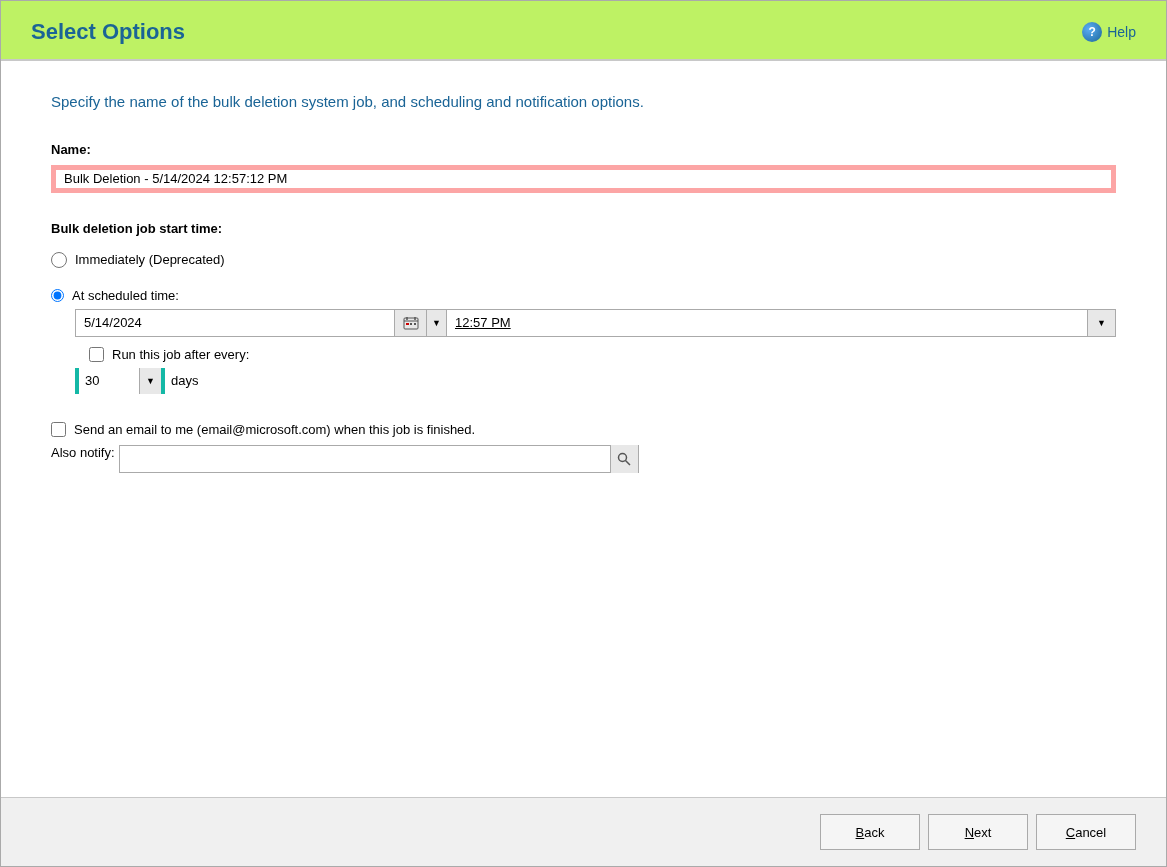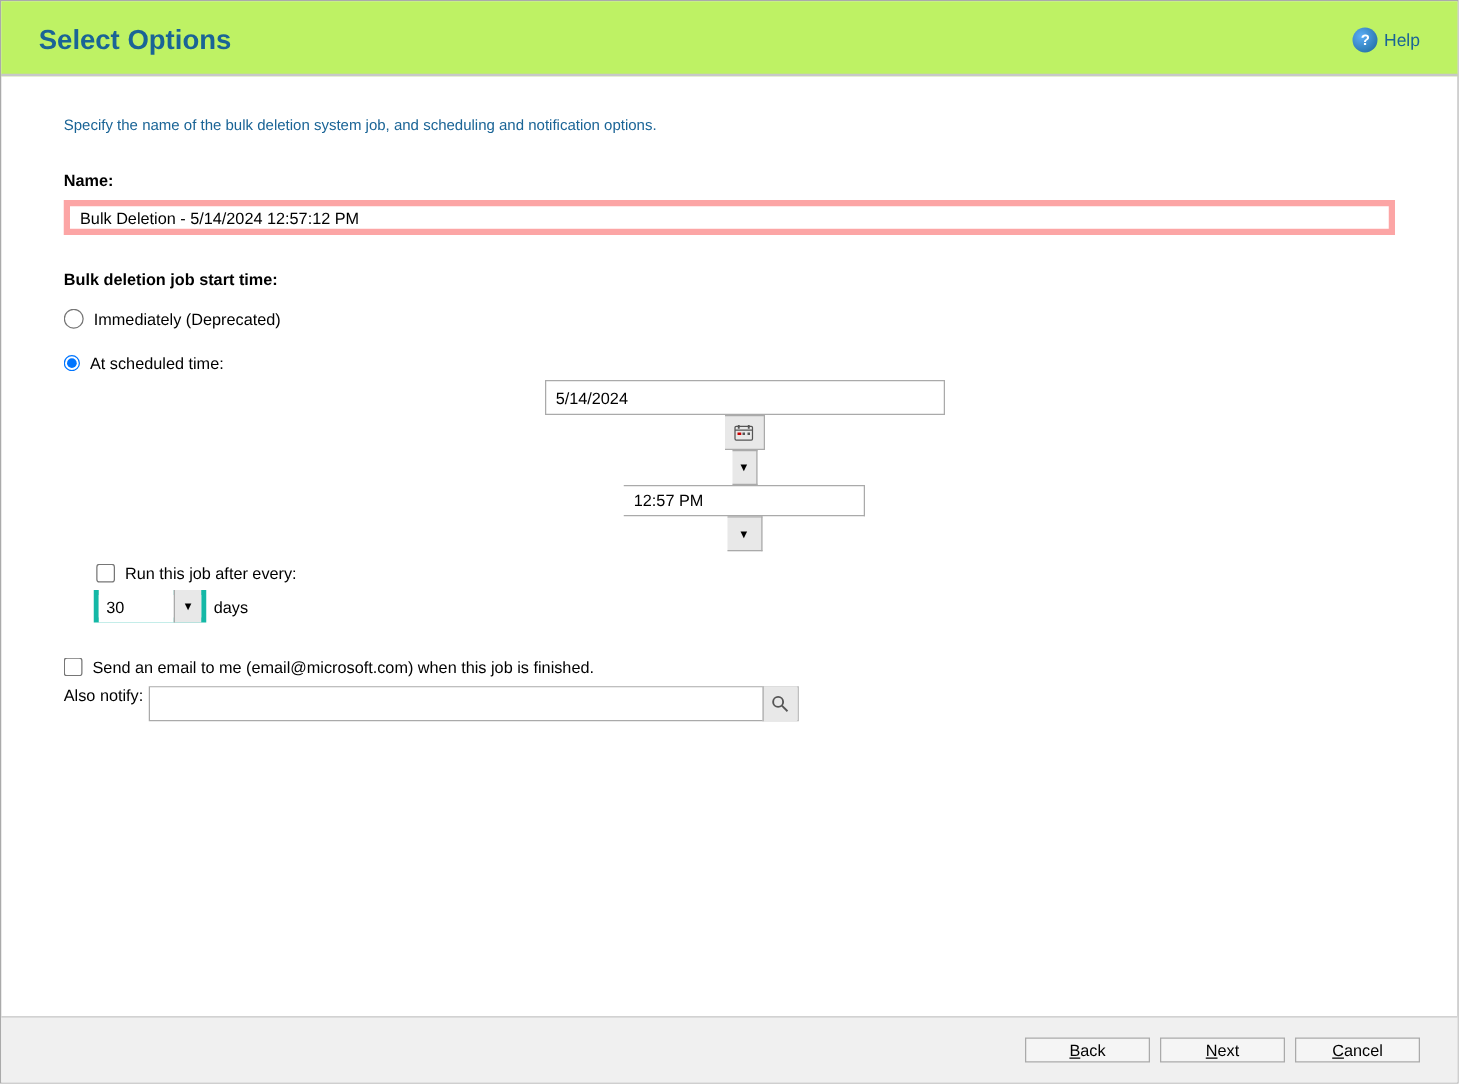--- a/index.html
+++ b/index.html
@@ -54,21 +54,21 @@
       font-size: 12px;
       font-weight: bold;
     }
     .dialog-body {
       flex: 1;
       padding: 30px 50px 20px 50px;
       overflow-y: auto;
     }
     .description {
       color: #1a6496;
-      font-size: 12px;
+      font-size: 15px;
       margin-bottom: 28px;
       line-height: 1.5;
     }
     .field-label {
       font-weight: bold;
       font-size: 13px;
       margin-bottom: 8px;
     }
     .text-input {
       width: 100%;
@@ -96,21 +96,20 @@
     }
     .scheduled-section {
       margin-top: 4px;
     }
     .scheduled-inputs {
       display: flex;
       align-items: center;
       gap: 0;
       margin-top: 6px;
       margin-left: 24px;
-      flex-direction: column;
     }
     .date-input {
       width: 320px;
       height: 28px;
       border: 1px solid #aaa;
       padding: 4px 8px;
       font-size: 13px;
       font-family: inherit;
       outline: none;
     }
@@ -140,38 +139,39 @@
     }
     .time-input {
       flex: 1;
       height: 28px;
       border: 1px solid #aaa;
       border-left: none;
       padding: 4px 8px;
       font-size: 13px;
       font-family: inherit;
       outline: none;
+      text-decoration: underline;
     }
     .time-drop {
       width: 28px;
       height: 28px;
       border: 1px solid #aaa;
       border-left: none;
       background: #e8e8e8;
       display: flex;
       align-items: center;
       justify-content: center;
       cursor: pointer;
       font-size: 9px;
     }
     .recurrence-section {
       display: flex;
       align-items: center;
       gap: 8px;
-      margin-left: 26px;
+      margin-left: 38px;
       margin-top: 10px;
     }
     .recurrence-section input[type="checkbox"] {
       width: 15px;
       height: 15px;
     }
     .recurrence-inputs {
       display: flex;
       align-items: center;
       gap: 6px;
@@ -254,21 +254,21 @@
     .dialog-footer {
       border-top: 1px solid #c8c8c8;
       padding: 16px 30px;
       display: flex;
       justify-content: flex-end;
       gap: 8px;
       background: #f0f0f0;
     }
     .footer-btn {
       min-width: 100px;
-      height: 20px;
+      height: 36px;
       padding: 0 20px;
       border: 1px solid #aaa;
       background: #f5f5f5;
       font-size: 13px;
       font-family: inherit;
       cursor: pointer;
       display: flex;
       align-items: center;
       justify-content: center;
       gap: 4px;

